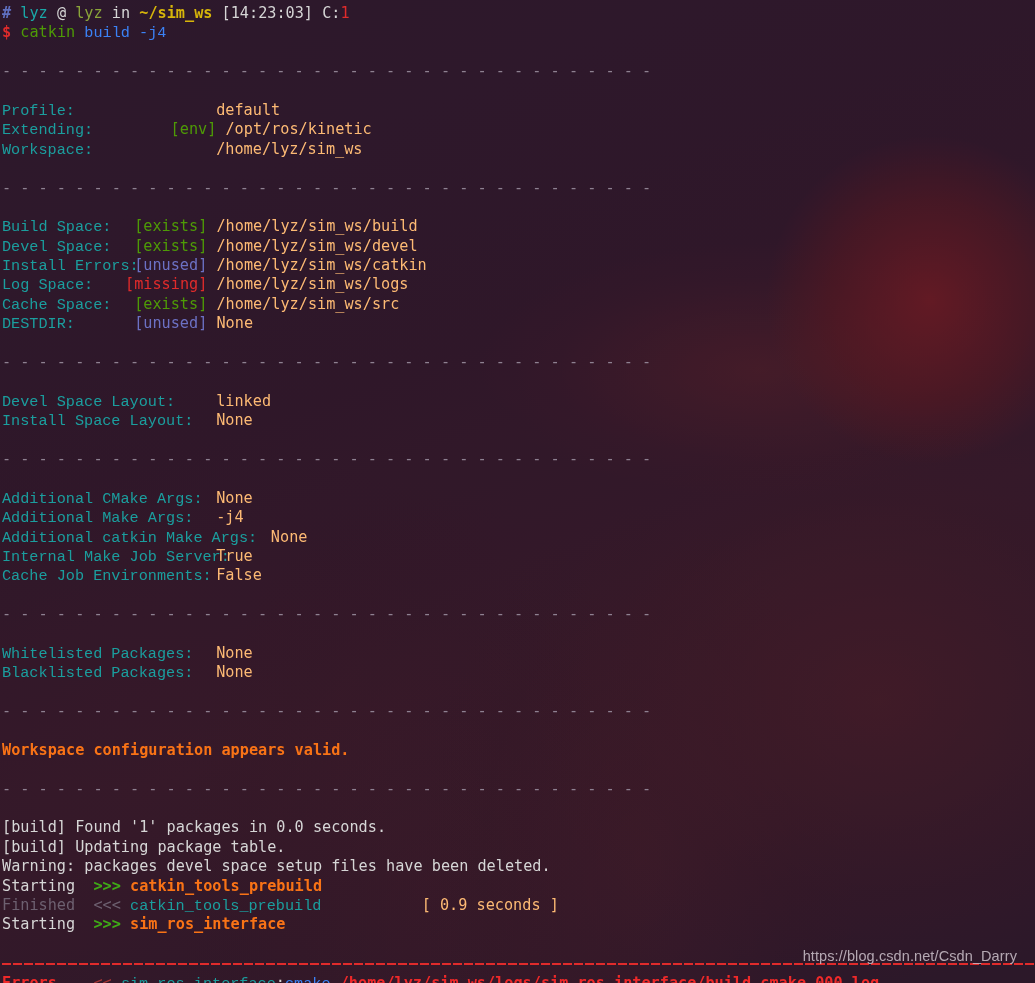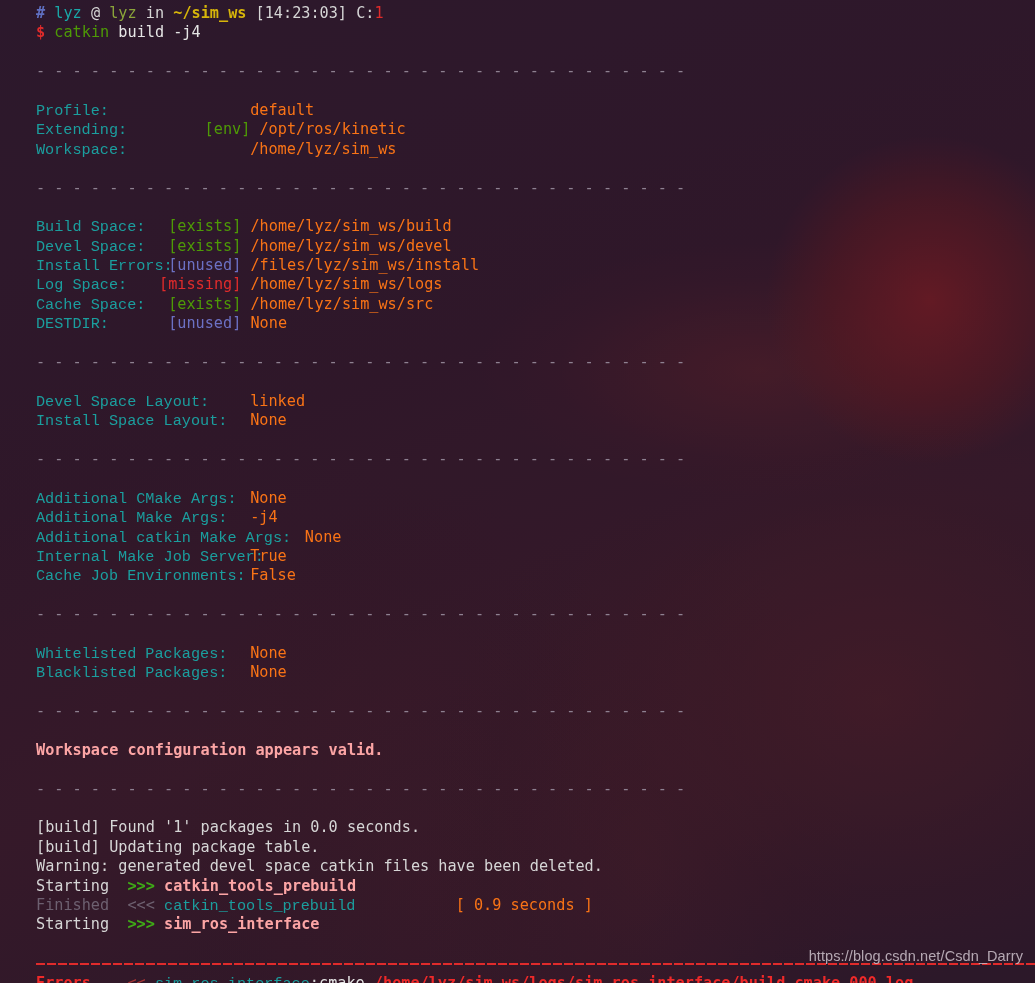--- a/index.html
+++ b/index.html
@@ -38,50 +38,49 @@
     position: absolute;
     inset: 0;
     pointer-events: none;
     background: rgba(40, 20, 36, 0.30);
   }
   .screen {
     position: absolute;
     inset: 0;
     padding: 4px 0 16px 2px;
     box-sizing: border-box;
-    margin-left: 34px;
   }
   .line {
     white-space: pre;
     height: 19.4px;
   }
   
   .c-white    { color: #d6d6d6; }
   .c-cyan     { color: #1aa8a8; }
-  .c-cyanb    { color: #fca5a5; font-weight: bold; }
+  .c-cyanb    { color: #f97316; font-weight: bold; }
   .c-teal     { color: #1b9e9e; font-family: Liberation Mono, monospace; }
   .c-green    { color: #4e9a06; }
   .c-greenb   { color: #3faa17; font-weight: bold; }
-  .c-yellow   { color: #f97316; }
+  .c-yellow   { color: #fdba74; }
   .c-yellowb  { color: #d7b50a; font-weight: bold; }
   .c-red      { color: #e02b2b; }
   .c-redb     { color: #ef2929; font-weight: bold; }
   .c-darkred  { color: #a63434; }
   .c-blue     { color: #6c71c4; }
-  .c-lavender { color: #e5e5e5; }
+  .c-lavender { color: #3b82f6; font-family: Liberation Mono, monospace; }
   .c-purple   { color: #5f6fc0; }
   .c-gray     { color: #6d6070; }
   .c-olive    { color: #8ba53a; }
   .bold       { font-weight: bold; }
 
   .sep { color: #8e8191; white-space: pre; }
 
   .watermark {
     position: absolute;
-    right: 12px;
+    right: 18px;
     bottom: 17px;
     font-family: "Liberation Sans", sans-serif;
     font-size: 14.5px;
     color: #c8bcc6;
     opacity: 0.88;
     letter-spacing: 0.1px;
   }
 </style>
 </head>
 <body>
@@ -107,21 +106,21 @@
       <div class="line"><span class="c-teal" style="display:inline-block;width:23.5ch">Workspace:</span><span class="c-green"></span><span class="c-yellow">/home/lyz/sim_ws</span></div>
     </div>
 
     <div class="line">&nbsp;</div>
     <div class="line sep">- - - - - - - - - - - - - - - - - - - - - - - - - - - - - - - - - - - -</div>
     <div class="line">&nbsp;</div>
 
     <div>
       <div class="line"><span class="c-teal" style="display:inline-block;width:14.5ch">Build Space:</span><span class="c-green">[exists]</span><span> </span><span class="c-yellow">/home/lyz/sim_ws/build</span></div>
       <div class="line"><span class="c-teal" style="display:inline-block;width:14.5ch">Devel Space:</span><span class="c-green">[exists]</span><span> </span><span class="c-yellow">/home/lyz/sim_ws/devel</span></div>
-      <div class="line"><span class="c-teal" style="display:inline-block;width:14.5ch">Install Errors:</span><span class="c-blue">[unused]</span><span> </span><span class="c-yellow">/files/lyz/sim_ws/install</span></div>
+      <div class="line"><span class="c-teal" style="display:inline-block;width:14.5ch">Install Errors:</span><span class="c-blue">[unused]</span><span> </span><span class="c-yellow">/home/lyz/sim_ws/catkin</span></div>
       <div class="line"><span class="c-teal" style="display:inline-block;width:13.5ch">Log Space:</span><span class="c-red">[missing]</span><span> </span><span class="c-yellow">/home/lyz/sim_ws/logs</span></div>
       <div class="line"><span class="c-teal" style="display:inline-block;width:14.5ch">Cache Space:</span><span class="c-green">[exists]</span><span> </span><span class="c-yellow">/home/lyz/sim_ws/src</span></div>
       <div class="line"><span class="c-teal" style="display:inline-block;width:14.5ch">DESTDIR:</span><span class="c-blue">[unused]</span><span> </span><span class="c-yellow">None</span></div>
     </div>
 
     <div class="line">&nbsp;</div>
     <div class="line sep">- - - - - - - - - - - - - - - - - - - - - - - - - - - - - - - - - - - -</div>
     <div class="line">&nbsp;</div>
 
     <div>
@@ -155,21 +154,21 @@
     <div class="line">&nbsp;</div>
 
     <div class="line"><span class="c-cyanb">Workspace configuration appears valid.</span></div>
 
     <div class="line">&nbsp;</div>
     <div class="line sep">- - - - - - - - - - - - - - - - - - - - - - - - - - - - - - - - - - - -</div>
     <div class="line">&nbsp;</div>
 
     <div class="line"><span class="c-white">[build] Found '1' packages in 0.0 seconds.</span></div>
     <div class="line"><span class="c-white">[build] Updating package table.</span></div>
-    <div class="line"><span class="c-white">Warning: generated devel space catkin files have been deleted.</span></div>
+    <div class="line"><span class="c-white">Warning: packages devel space setup files have been deleted.</span></div>
 
     <div class="line"><span class="c-white" style="display:inline-block;width:10ch">Starting</span><span class="c-greenb">&gt;&gt;&gt;</span><span> </span><span class="c-cyanb">catkin_tools_prebuild</span></div>
 
     <div class="line"><span class="c-gray" style="display:inline-block;width:10ch">Finished</span><span class="c-gray">&lt;&lt;&lt;</span><span> </span><span class="c-teal" style="display:inline-block;width:32ch">catkin_tools_prebuild</span><span class="c-yellow">[ 0.9 seconds ]</span></div>
 
     <div class="line"><span class="c-white" style="display:inline-block;width:10ch">Starting</span><span class="c-greenb">&gt;&gt;&gt;</span><span> </span><span class="c-cyanb">sim_ros_interface</span></div>
 
     <div class="line">&nbsp;</div>
 
     <div class="line"><span style="display:block;height:19.4px;position:relative;"><span style="position:absolute;left:0;right:0;top:9px;height:2px;background:repeating-linear-gradient(to right,#e02b2b 0,#e02b2b 9px,rgba(224,43,43,0) 9px,rgba(224,43,43,0) 11px);"></span></span></div>

